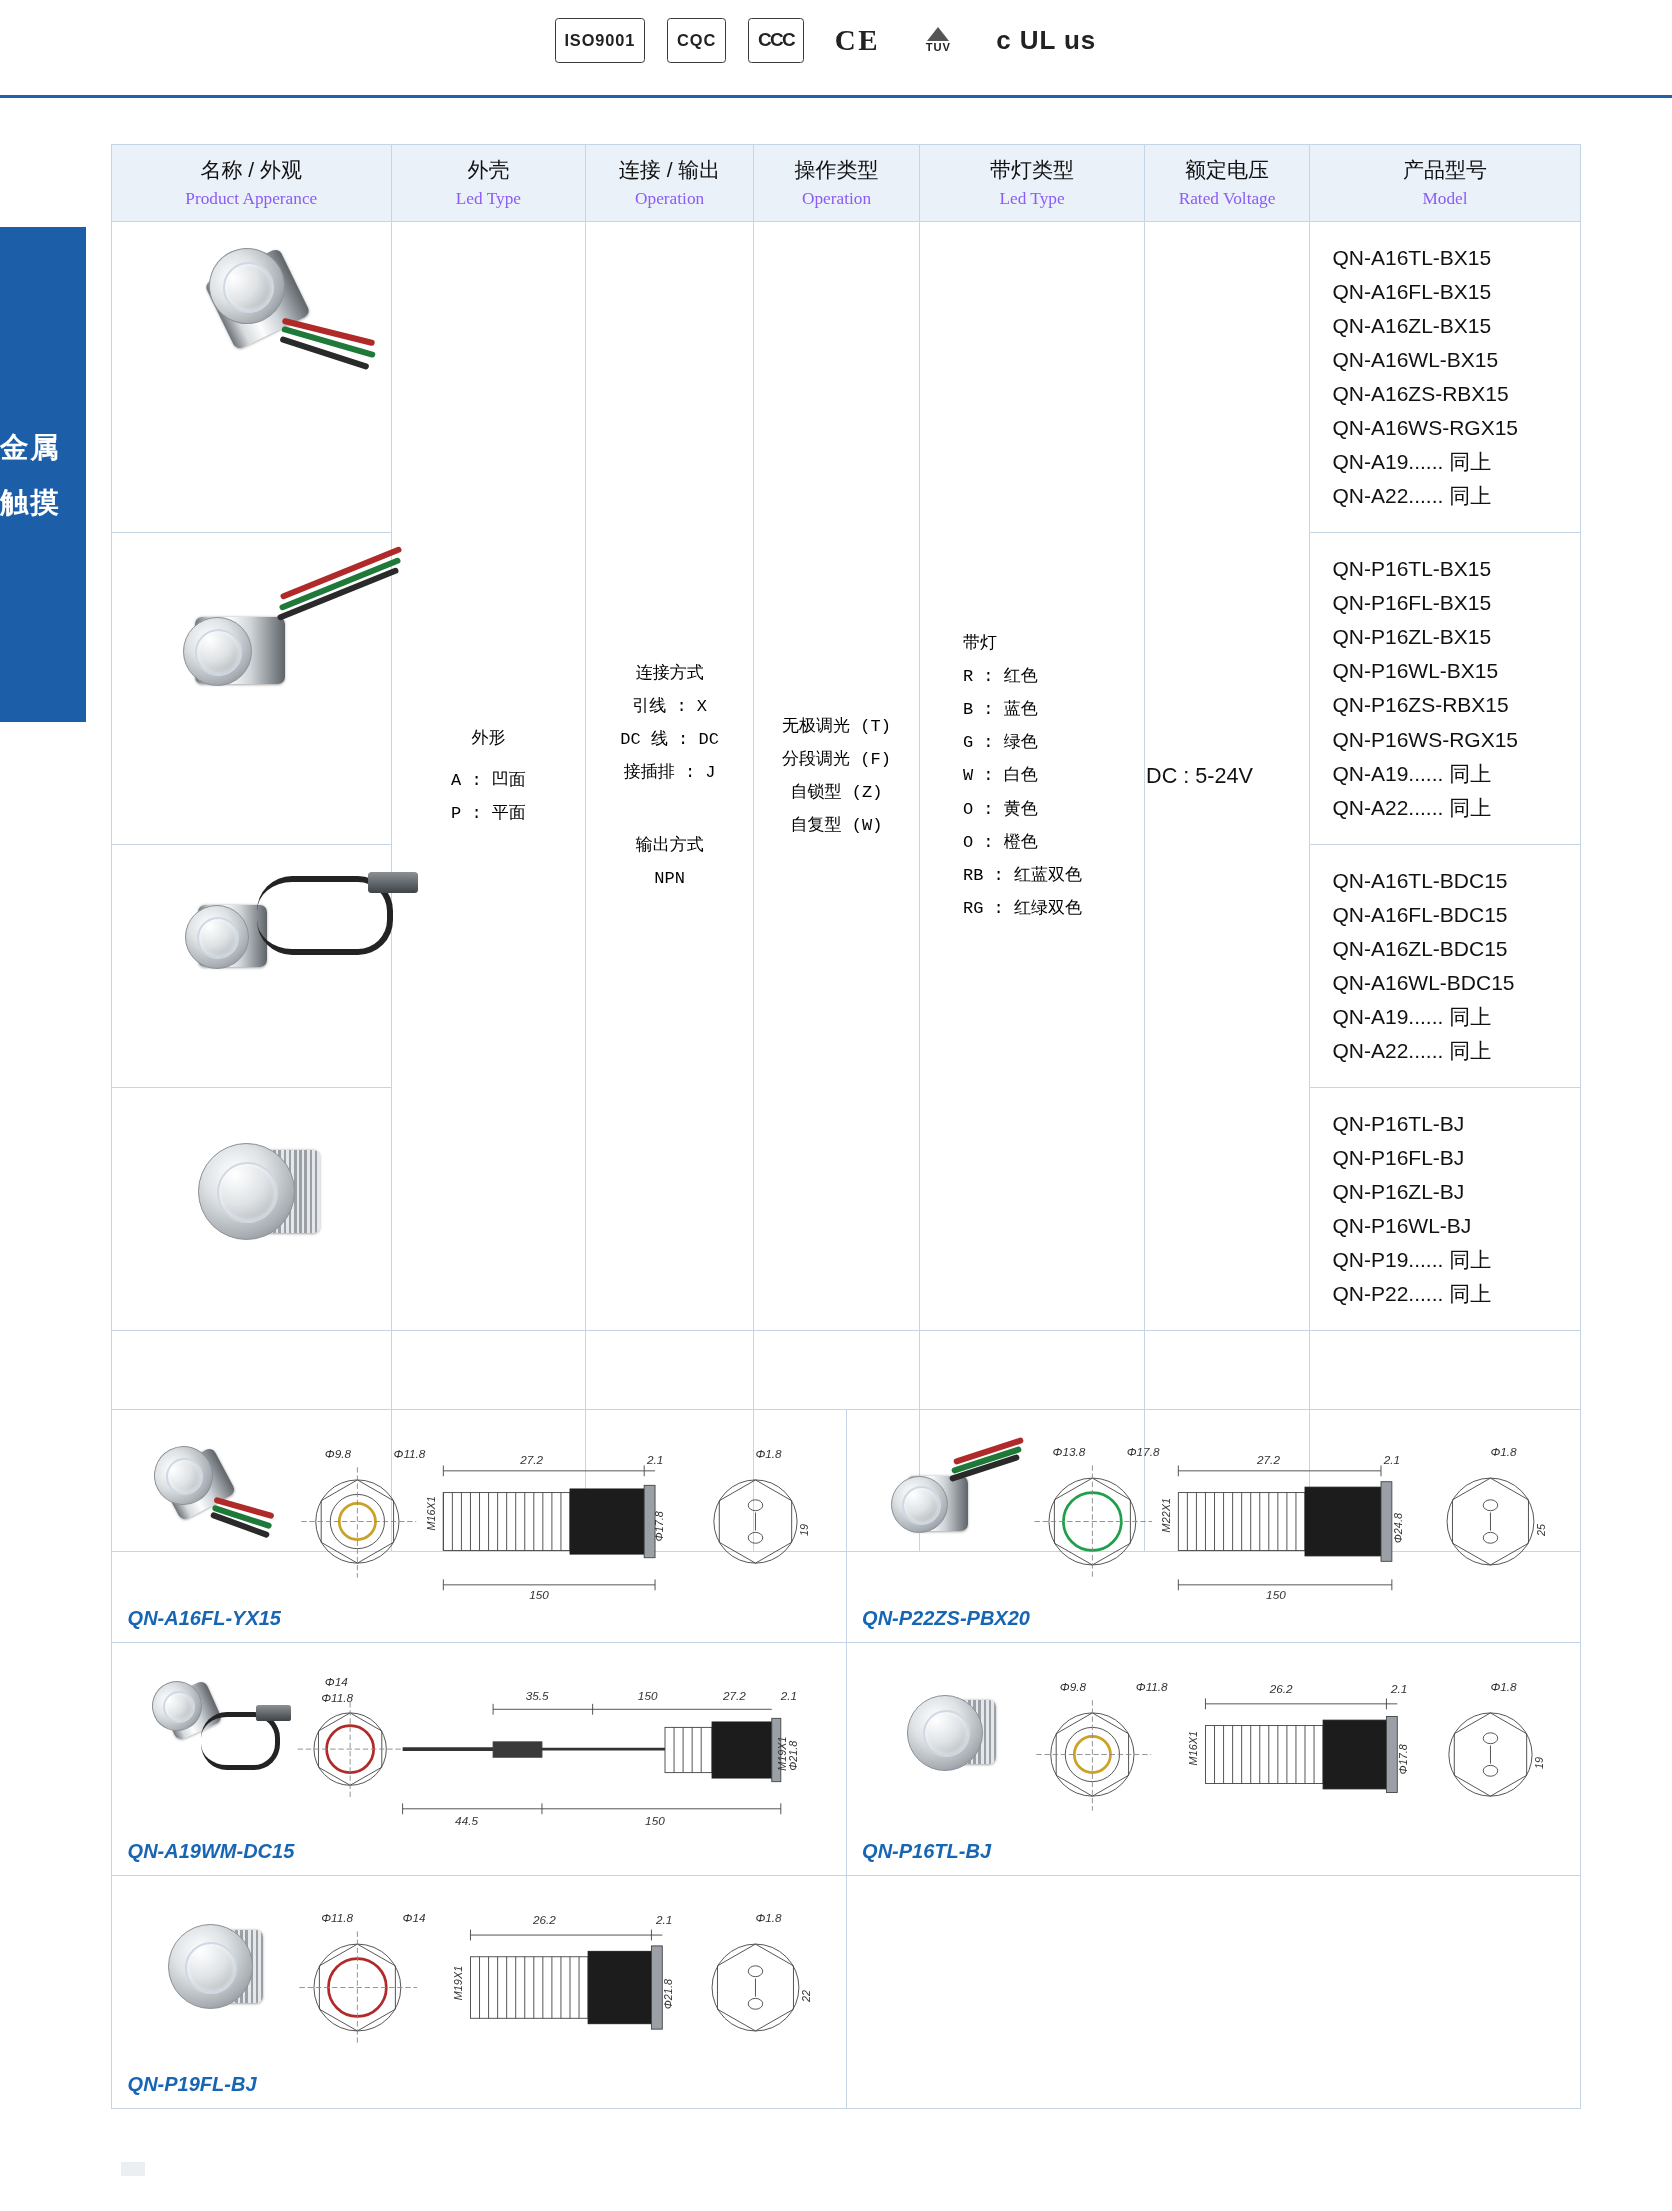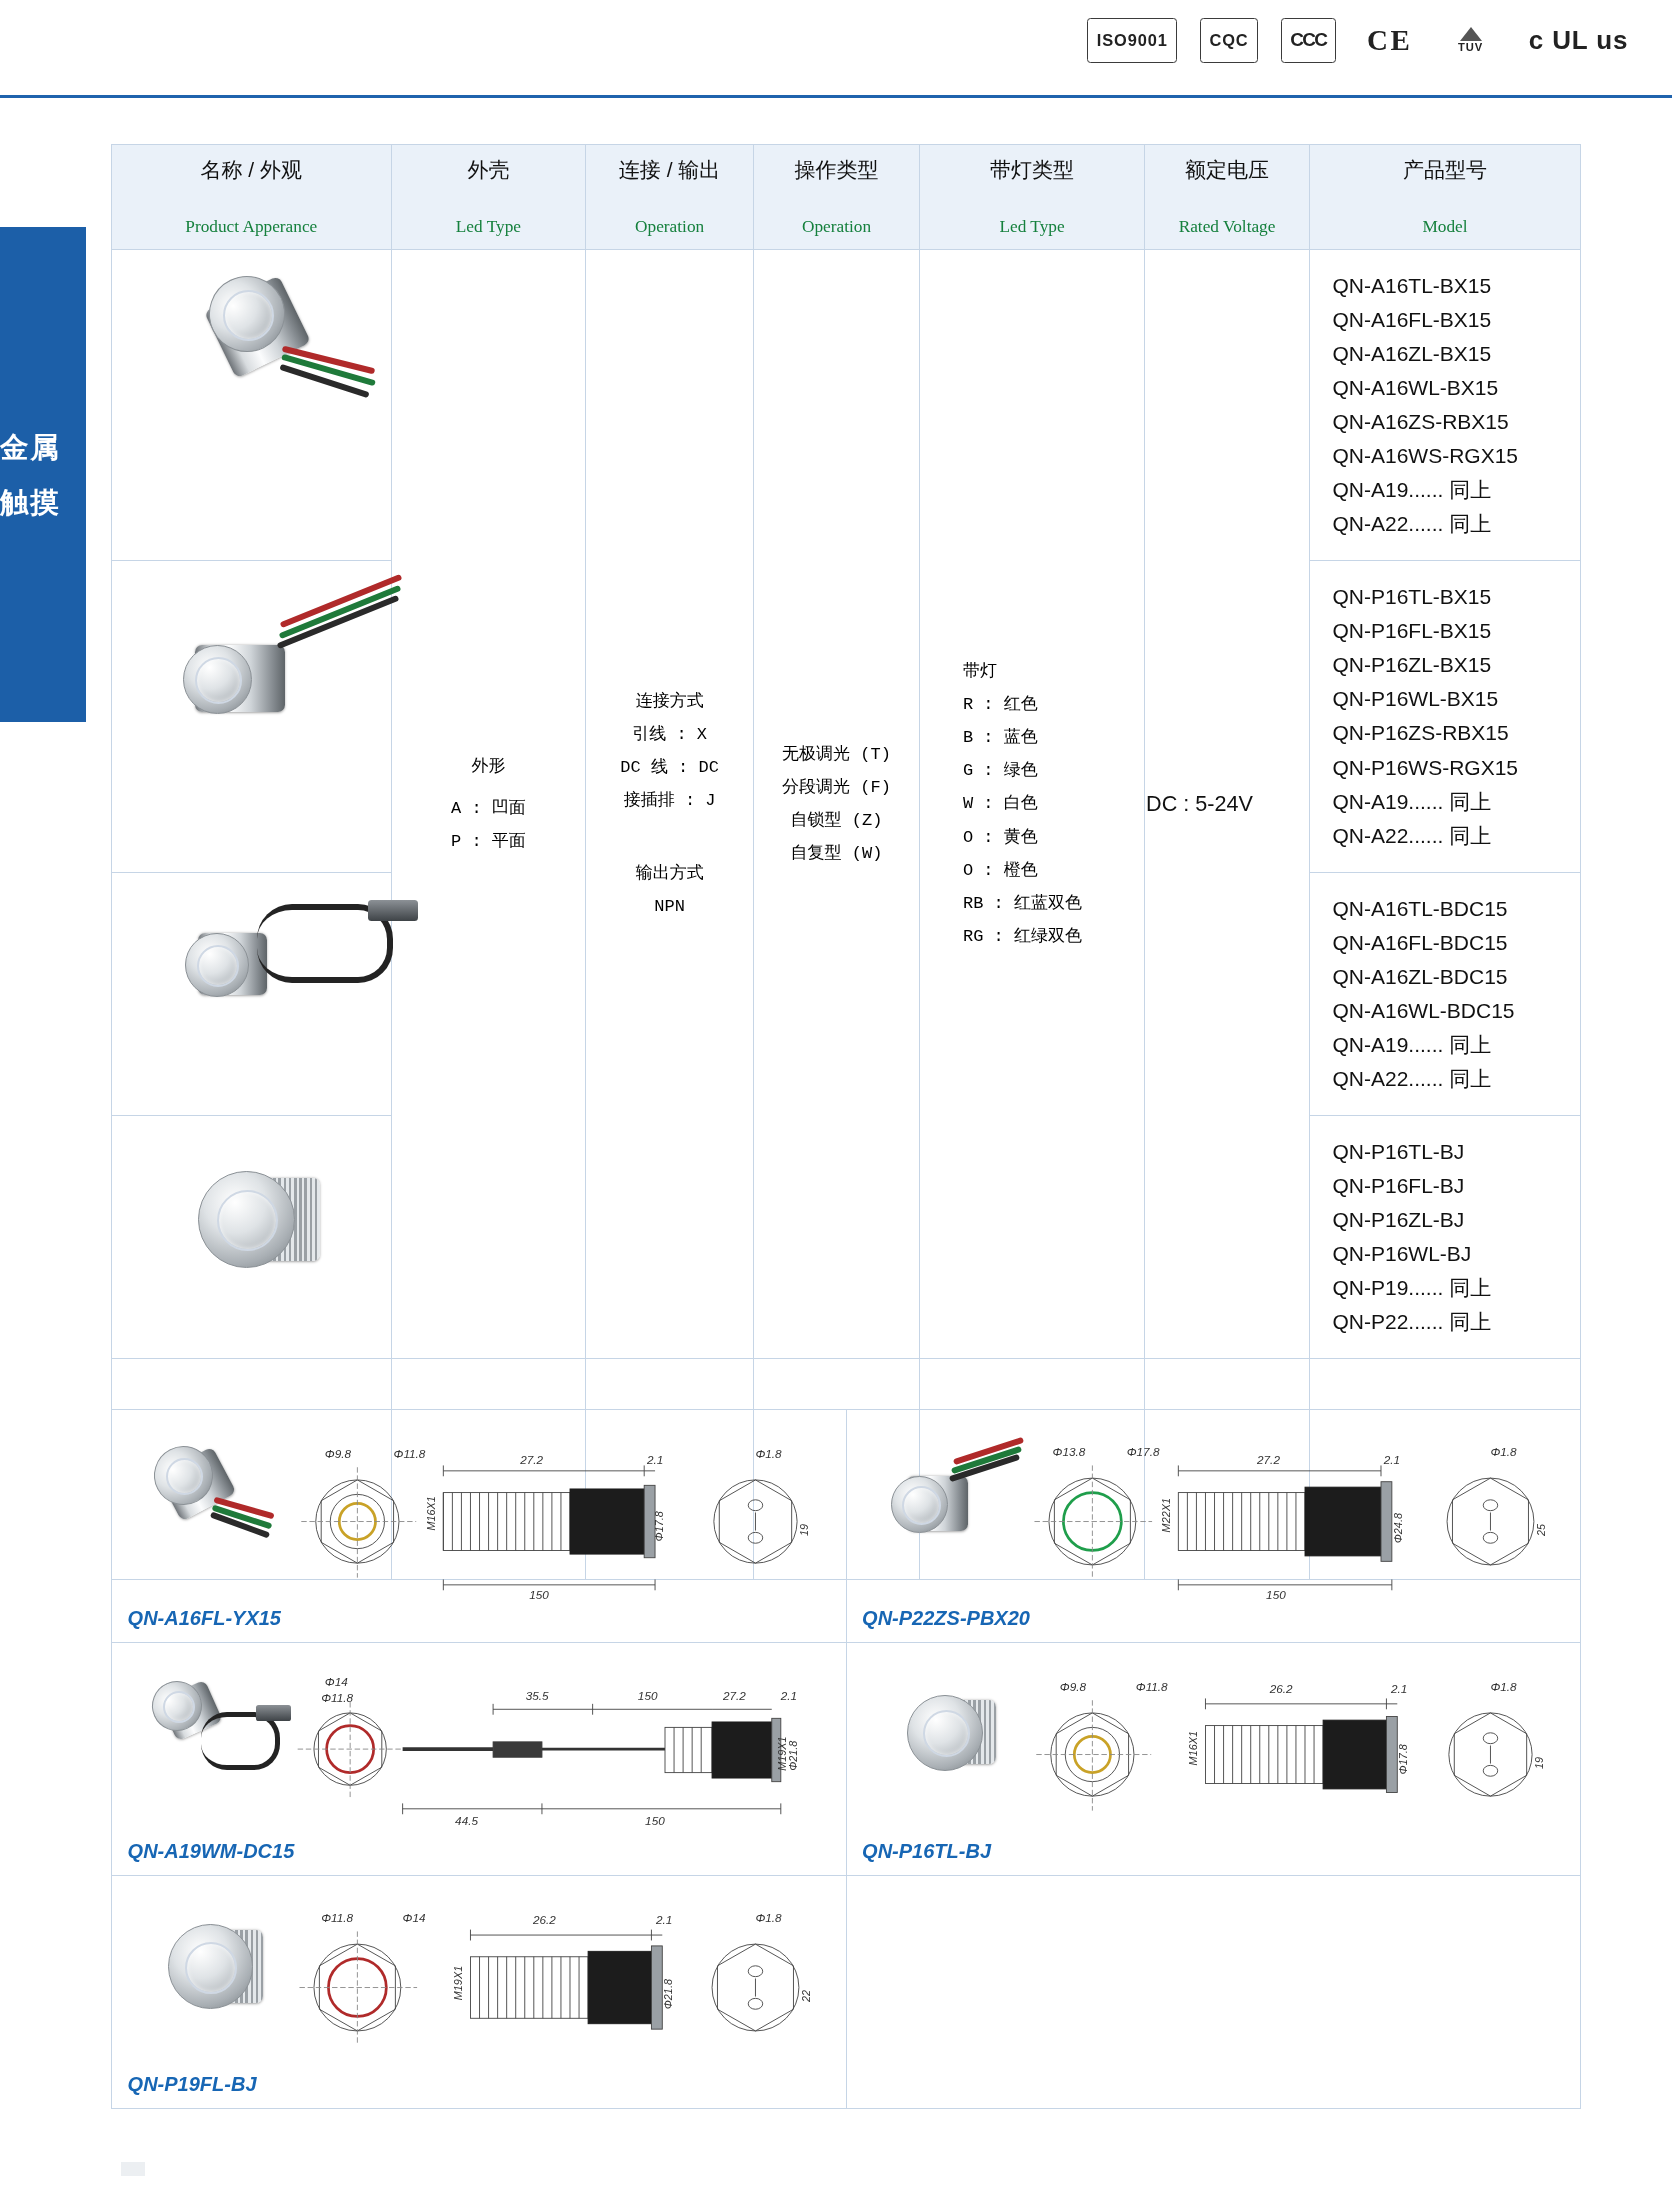--- a/index.html
+++ b/index.html
@@ -4,21 +4,21 @@
 <style>
   html,body{margin:0;padding:0;background:#ffffff;}
   body{
     width:1672px;height:2212px;position:relative;
     font-family:"Liberation Sans", sans-serif;
     color:#111;
   }
   
   .certbar{
     position:absolute;left:0;top:0;width:1672px;height:80px;
-    display:flex;align-items:center;justify-content:flex-end;
+    display:flex;align-items:center;justify-content:center;
     padding-right:35px;box-sizing:border-box;
   }
   .cert{
     height:45px;min-width:54px;margin-left:22.5px;
     border:1.7px solid #3b3b3b;border-radius:3.5px;
     display:flex;align-items:center;justify-content:center;
     font-size:16.4px;font-weight:bold;color:#222;letter-spacing:0.9px;
     padding:0 8.6px;box-sizing:border-box;
   }
   .cert-ce{font-family:"Liberation Serif",serif;font-size:29px;font-weight:bold;letter-spacing:2.6px;border:none;}
@@ -42,21 +42,21 @@
     position:absolute;left:111px;top:144px;width:1470px;
     border-collapse:collapse;
     border-top:0.9px solid #9bb6d4;
   }
   .spec td,.spec th{border:0.9px solid #c6d5e6;vertical-align:middle;}
   .spec thead th{
     background:#eaf1f9;font-weight:normal;padding:10.4px 3.5px;
     line-height:1.45;
   }
   .hdr-cn{font-size:21px;color:#111;}
-  .hdr-en{font-size:17.3px;font-family:"Liberation Serif",serif;color:#15803d;margin-top:28px;}
+  .hdr-en{font-size:17.3px;font-family:"Liberation Serif",serif;color:#8b5cf6;}
   .col-img{width:285px;}
   .col-led1{width:197px;}
   .col-conn{width:166px;}
   .col-op{width:164px;}
   .col-ledt{width:228px;}
   .col-volt{width:164px;}
   .col-model{width:259px;}
   .imgcell{height:189px;text-align:center;padding:5.2px 0;}
   .midtext{font-size:17px;line-height:1.95;text-align:center;color:#000000;font-family:Liberation Mono, monospace;}
   .midtext .blk{margin-bottom:8.6px;}

